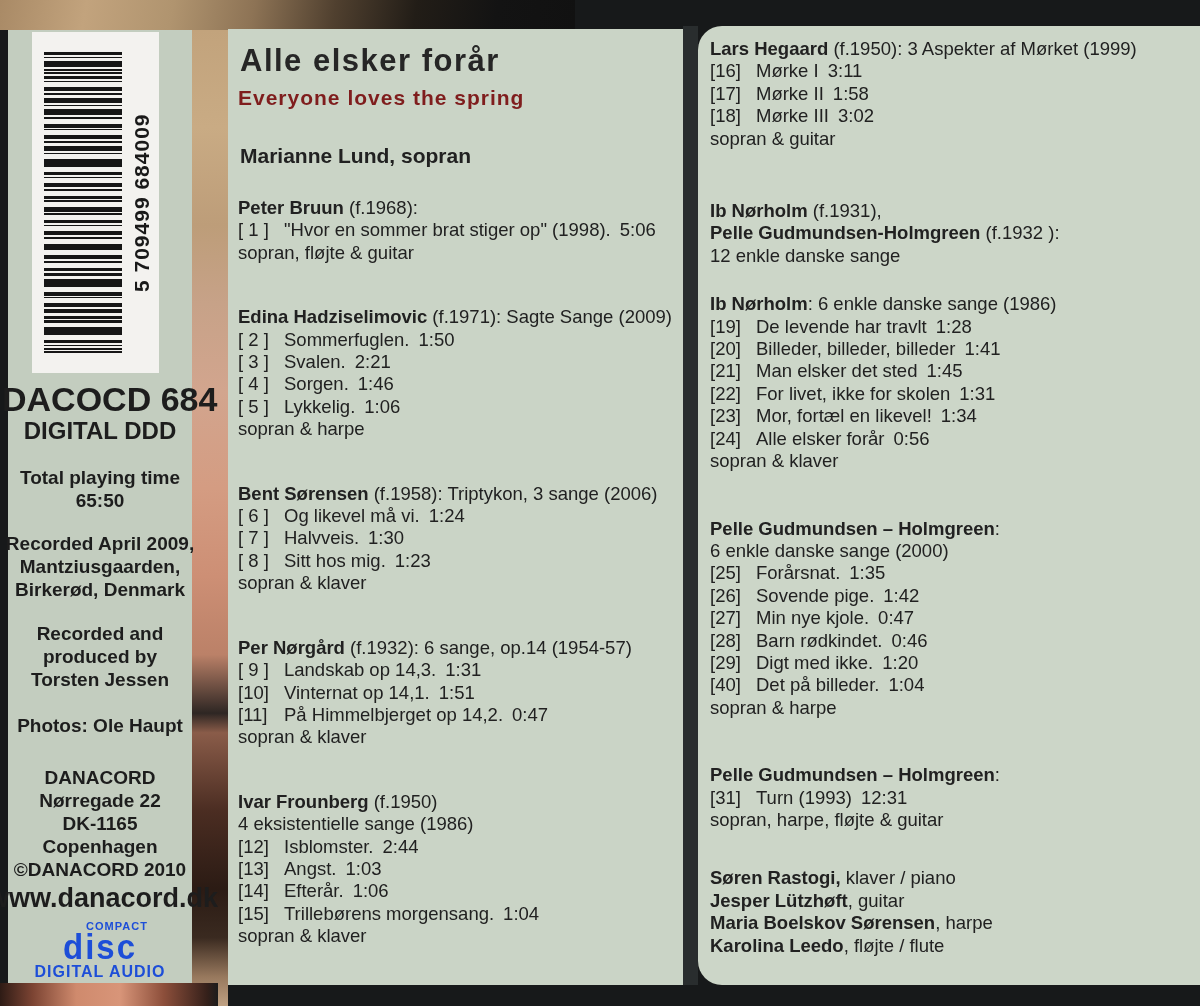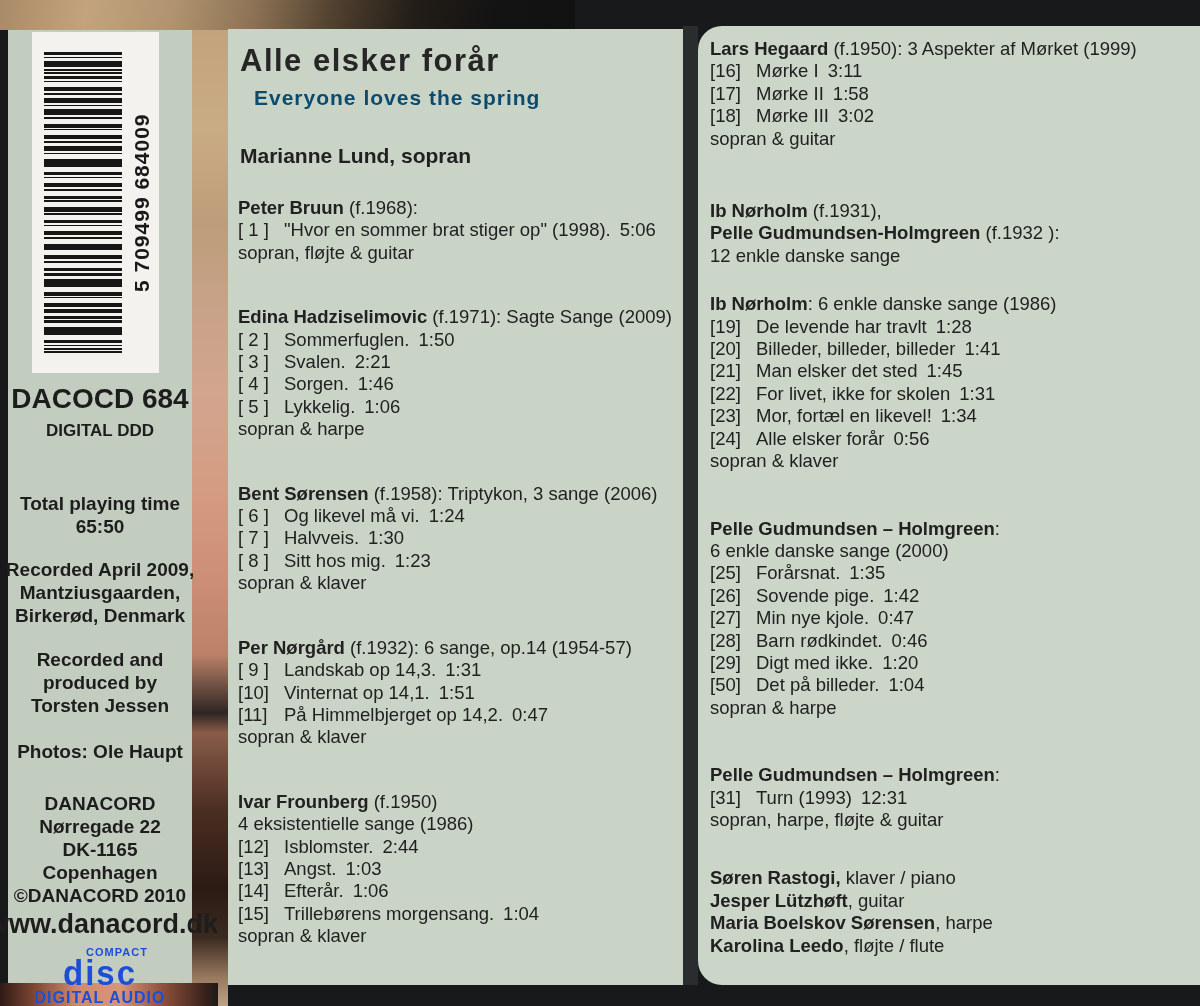--- a/index.html
+++ b/index.html
@@ -27,36 +27,36 @@
     background-image:
       repeating-linear-gradient(to bottom,#161616 0 3px,transparent 3px 5px,#161616 5px 6px,transparent 6px 11px,#161616 11px 15px,transparent 15px 17px,#161616 17px 19px,transparent 19px 24px),
       repeating-linear-gradient(to bottom,#161616 0 2px,transparent 2px 9px,#161616 9px 12px,transparent 12px 20px,#161616 20px 22px,transparent 22px 37px);}
   .bcdigits{position:absolute;right:0px;top:0;height:100%;width:34px;
     writing-mode:vertical-rl;transform:rotate(180deg);
     display:flex;align-items:center;justify-content:center;
     font-size:21px;font-weight:bold;letter-spacing:1px;color:#191919;white-space:nowrap;}
   
   .sb-flow{position:absolute;left:-6px;right:-6px;top:352px;}
   .sb-flow div{white-space:nowrap;}
-  .sb-cat{font-size:28px;line-height:34px;}
-  .sb-fmt{font-size:17px;line-height:30px;margin-bottom:46px;}
+  .sb-cat{font-size:34px;line-height:34px;}
+  .sb-fmt{font-size:24px;line-height:30px;}
   .sb-line{font-size:19px;line-height:23px;}
-  .sb-playing{margin-bottom:20px;}
+  .sb-playing{margin-bottom:20px;margin-top:20px;}
   .sb-recorded{margin-bottom:21px;}
   .sb-produced{margin-bottom:23px;}
   .sb-photos{margin-bottom:29px;}
   .sb-address{margin-bottom:2px;}
   .sb-web{font-size:27px;line-height:30px;margin:0 -14px 8px -14px;}
   .cdlogo{line-height:1;color:#1d4ed8;}
   .cd-top{font-size:11px;letter-spacing:1px;margin-left:34px;}
   .cd-main{font-size:33px;font-weight:bold;letter-spacing:2px;transform:scaleY(1.05);margin-top:-2px;}
   .cd-bottom{font-size:16px;letter-spacing:1px;margin-top:1px;}
   
   .alb-title{font-size:31px;line-height:36px;font-weight:bold;letter-spacing:1.5px;margin:0 0 6px 2px;color:#262626;}
-  .alb-sub{font-size:21px;line-height:26px;font-weight:bold;letter-spacing:1px;margin:0 0 32px 16px;color:#0c4a6e;}
+  .alb-sub{font-size:21px;line-height:26px;font-weight:bold;letter-spacing:1px;margin:0 0 32px 0;color:#7f1d1d;}
   .alb-artist{font-size:21px;line-height:26px;font-weight:bold;margin:0 0 28px 2px;}
   
   .section{margin-bottom:42px;}
   .hline{white-space:pre;}
   .track{white-space:pre;}
   .tno{display:inline-block;min-width:46px;white-space:pre;}
   .time{margin-left:9px;text-align:center;}
   .scoring{white-space:pre;}
   #right-sections .section:nth-child(1){margin-bottom:50px;}
   #right-sections .section:nth-child(2){margin-bottom:26px;}
@@ -184,21 +184,21 @@
           <div class="scoring">sopran &amp; klaver</div>
         </div>
         <div class="section">
           <div class="hline"><b>Pelle Gudmundsen – Holmgreen</b><span>:</span></div>
           <div class="hline"><span>6 enkle danske sange (2000)</span></div>
           <div class="track"><span class="tno">[25]</span><span class="ttl">Forårsnat.</span><span class="time">1:35</span></div>
           <div class="track"><span class="tno">[26]</span><span class="ttl">Sovende pige.</span><span class="time">1:42</span></div>
           <div class="track"><span class="tno">[27]</span><span class="ttl">Min nye kjole.</span><span class="time">0:47</span></div>
           <div class="track"><span class="tno">[28]</span><span class="ttl">Barn rødkindet.</span><span class="time">0:46</span></div>
           <div class="track"><span class="tno">[29]</span><span class="ttl">Digt med ikke.</span><span class="time">1:20</span></div>
-          <div class="track"><span class="tno">[50]</span><span class="ttl">Det på billeder.</span><span class="time">1:04</span></div>
+          <div class="track"><span class="tno">[40]</span><span class="ttl">Det på billeder.</span><span class="time">1:04</span></div>
           <div class="scoring">sopran &amp; harpe</div>
         </div>
         <div class="section">
           <div class="hline"><b>Pelle Gudmundsen – Holmgreen</b><span>:</span></div>
           <div class="track"><span class="tno">[31]</span><span class="ttl">Turn (1993)</span><span class="time">12:31</span></div>
           <div class="scoring">sopran, harpe, fløjte &amp; guitar</div>
         </div>
       </div>
     <div id="performers">
         <div class="performer"><b>Søren Rastogi,</b><span> klaver / piano</span></div>

